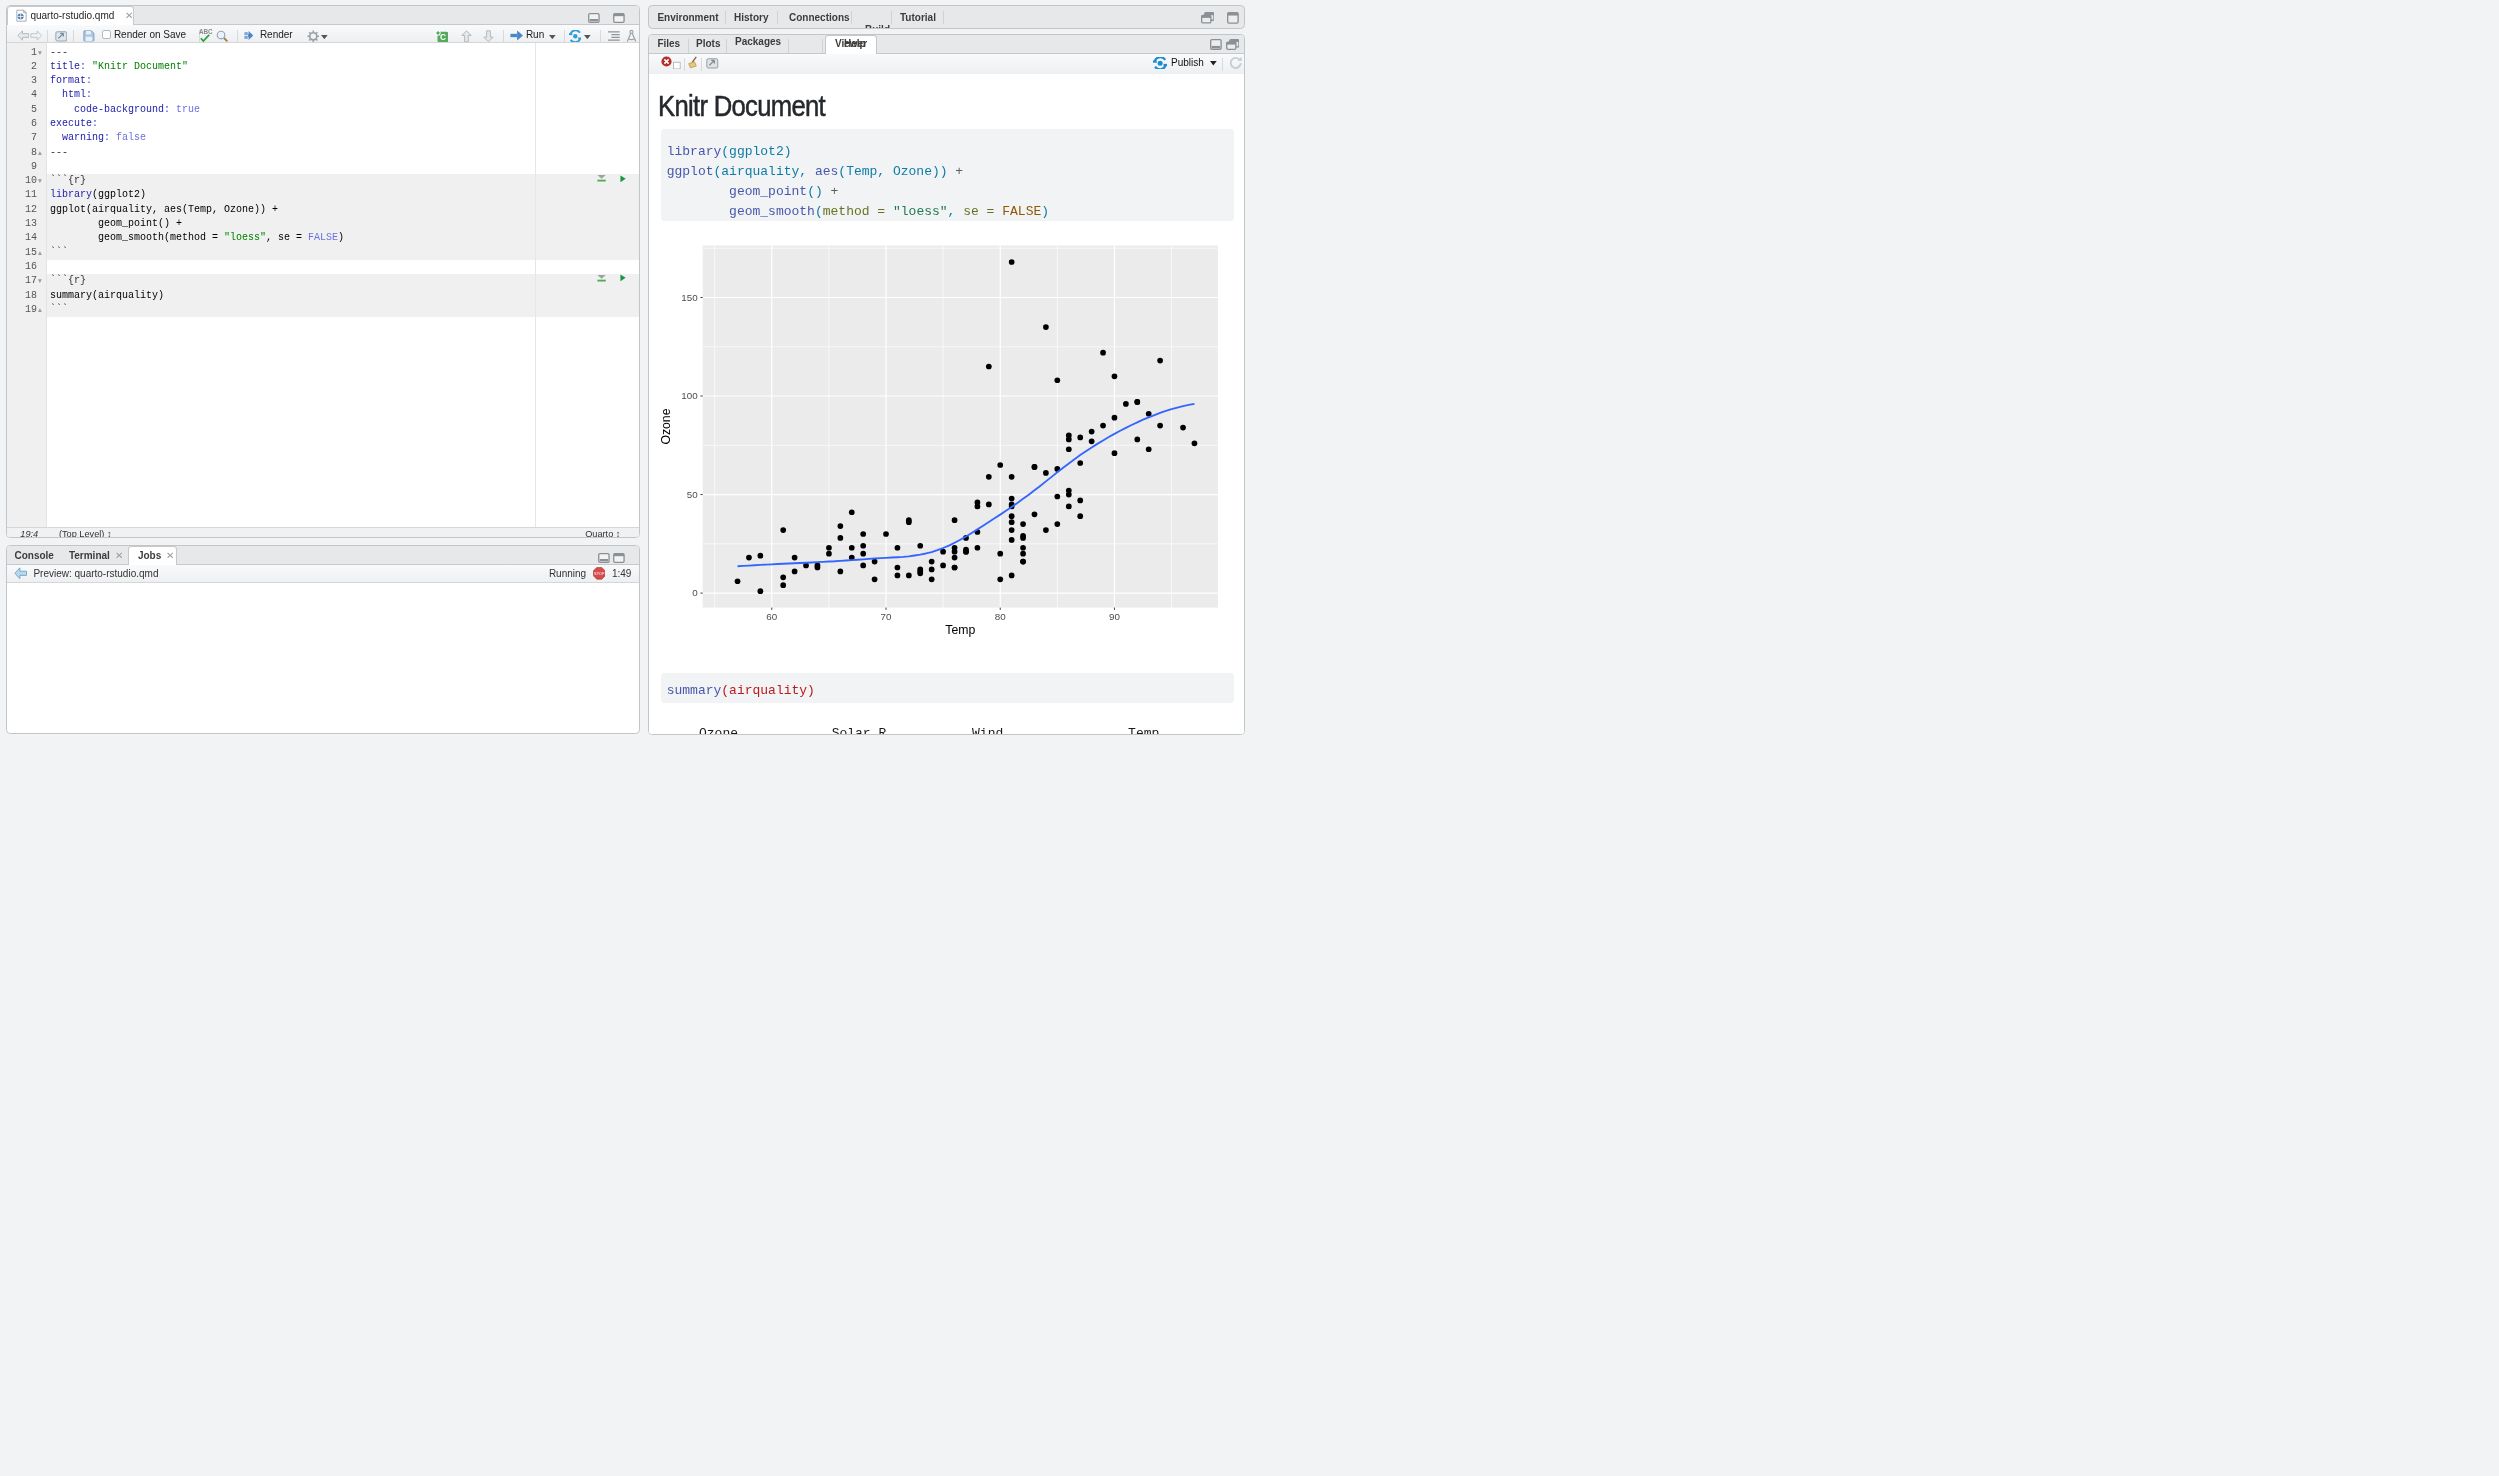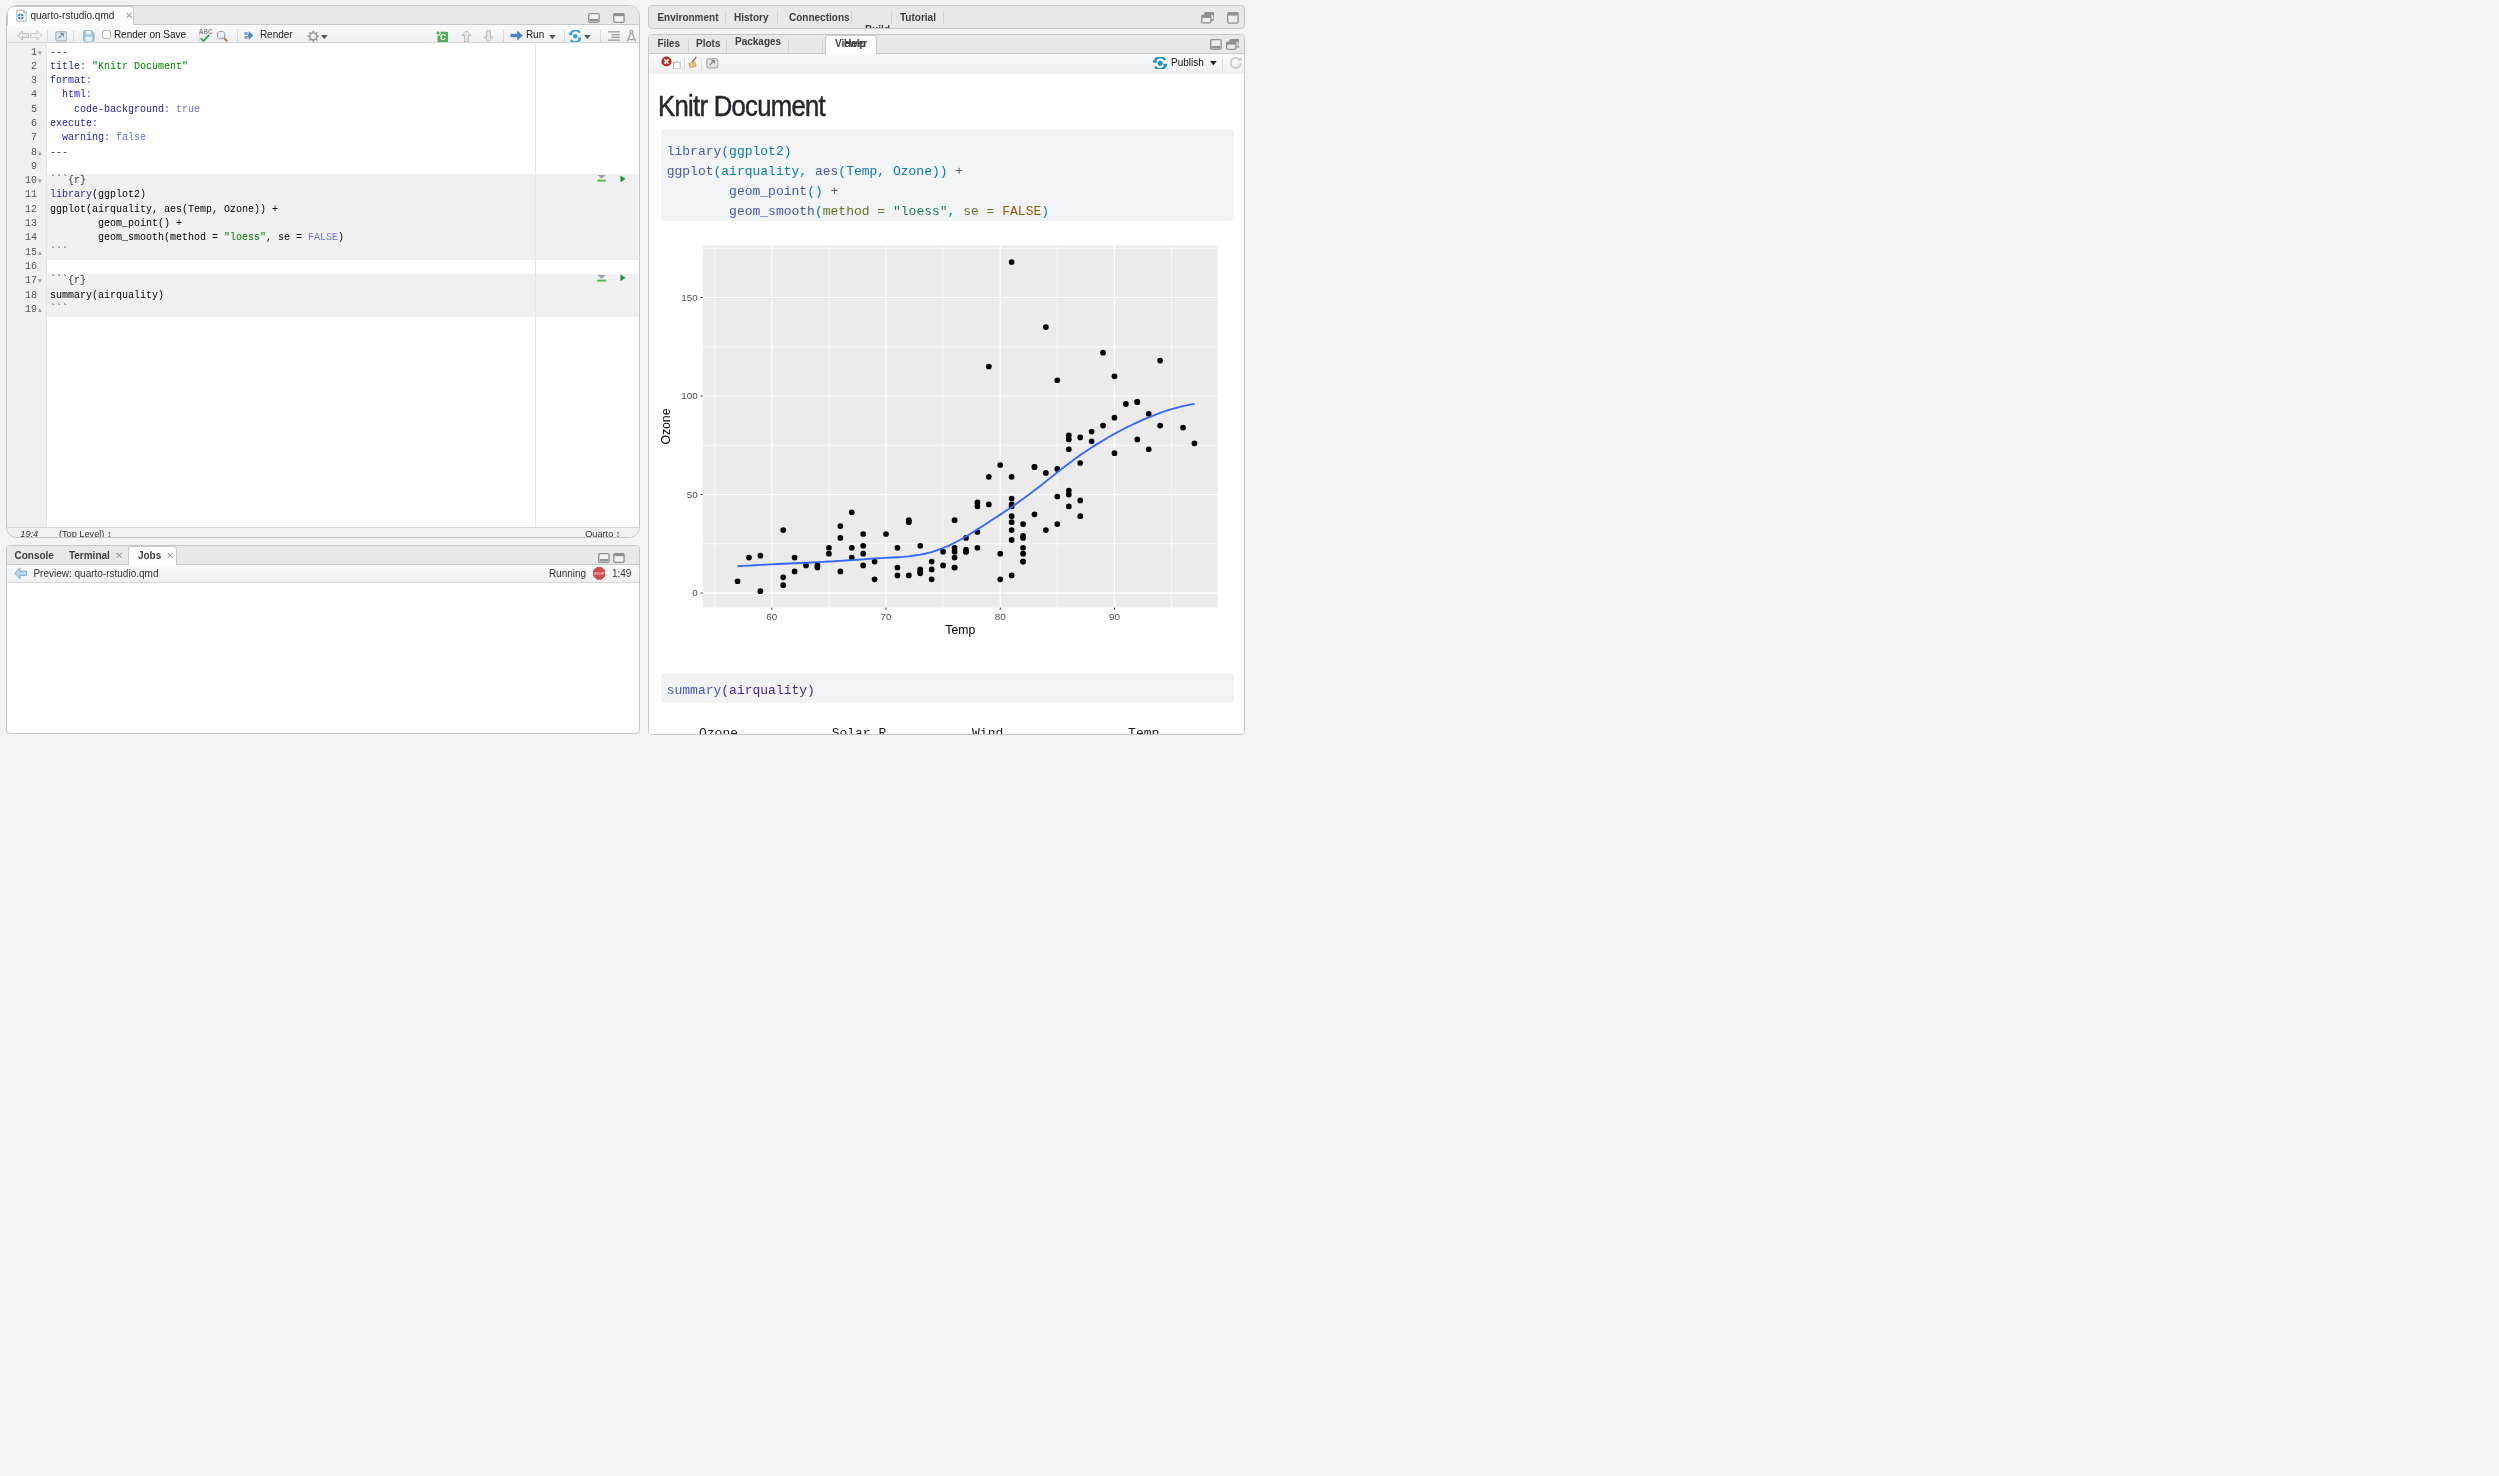--- a/index.html
+++ b/index.html
@@ -11,21 +11,21 @@
 .tablbl { font-size:10px; font-weight:bold; color:#3c3c3c; position:absolute; white-space:nowrap; }
 .toolbar { position:absolute; left:0; right:0; background:linear-gradient(#f9fafb,#edeff1); border-bottom:0.8px solid #d4d6d8; }
 .tsep { position:absolute; width:0.8px; height:13.4px; background:#d7d9da; }
 .ico { position:absolute; }
 mono, pre { font-family:"Liberation Mono",monospace; }
 .x { color:#9a9a9a; font-size:10px; font-weight:normal; }
 </style>
 </head>
 <body>
 
-<div class="pane" id="editor" style="left:5.9px; top:5px; width:634px; height:533px;border-radius:11px;">
+<div class="pane" id="editor" style="left:5.9px; top:5px; width:634px; height:533px;">
   <div class="tabbar" style="height:18.5px;">
     <div class="tab-active" style="left:0px; top:0px; width:127px; height:18.5px;"></div>
     <svg class="ico" style="left:9.2px;top:2.5px;" width="11" height="13.4" viewBox="0 0 13 15">
         <path d="M1 1 h8 l3 3 v10 h-11 z" fill="#fff" stroke="#9aa0a6" stroke-width="1"></path>
         <path d="M9 1 l3 3 h-3 z" fill="#d9dcdf" stroke="#9aa0a6" stroke-width="0.8"></path>
         <circle cx="5.5" cy="8.5" r="3.6" fill="#4c83b6"></circle>
         <line x1="5.5" y1="4.9" x2="5.5" y2="12.1" stroke="#fff" stroke-width="0.9"></line>
         <line x1="1.9" y1="8.5" x2="9.1" y2="8.5" stroke="#fff" stroke-width="0.9"></line>
       </svg>
     <span class="tablbl" style="left:23.5px; top:4.2px; font-weight:normal; color:#1e1e1e;">quarto-rstudio.qmd</span>
@@ -483,18 +483,18 @@
         <line x1="47.0" y1="305.6" x2="49.7" y2="305.6" stroke="#333" stroke-width="1.1"></line>
         <text x="43.7" y="309.6" font-size="11.7" fill="#4D4D4D" text-anchor="end" font-family="Liberation Sans">50</text>
         <line x1="47.0" y1="188.2" x2="49.7" y2="188.2" stroke="#333" stroke-width="1.1"></line>
         <text x="43.7" y="192.2" font-size="11.7" fill="#4D4D4D" text-anchor="end" font-family="Liberation Sans">100</text>
         <line x1="47.0" y1="70.8" x2="49.7" y2="70.8" stroke="#333" stroke-width="1.1"></line>
         <text x="43.7" y="74.8" font-size="11.7" fill="#4D4D4D" text-anchor="end" font-family="Liberation Sans">150</text>
         <text x="356.6" y="472" font-size="14.6" fill="#000" text-anchor="middle" font-family="Liberation Sans">Temp</text>
         <text x="11" y="224.6" font-size="14.6" fill="#000" text-anchor="middle" font-family="Liberation Sans" transform="rotate(-90 11 224.6)">Ozone</text>
       </svg>
     <div id="codeblock2" style="position:absolute; left:11.8px; top:599px; width:573px; height:30px; background:#f1f3f5; border-radius:3.4px;">
-      <pre id="cb2" style="position:absolute; left:5.9px; top:8.4px; font-size:13px; line-height:20px;"><span style="color:#4758AB">summary</span><span style="color:#4c1d95">(airquality)</span></pre>
+      <pre id="cb2" style="position:absolute; left:5.9px; top:8.4px; font-size:13px; line-height:20px;"><span style="color:#4758AB">summary</span><span style="color:#b91c1c">(airquality)</span></pre>
     </div>
     <pre id="summaryout" style="position:absolute; left:11px; top:650px; font-size:13px; line-height:20px; color:#1a1a1a;">     Ozone            Solar.R           Wind                Temp</pre>
   </div>
 </div>
 
 
 </body></html>

